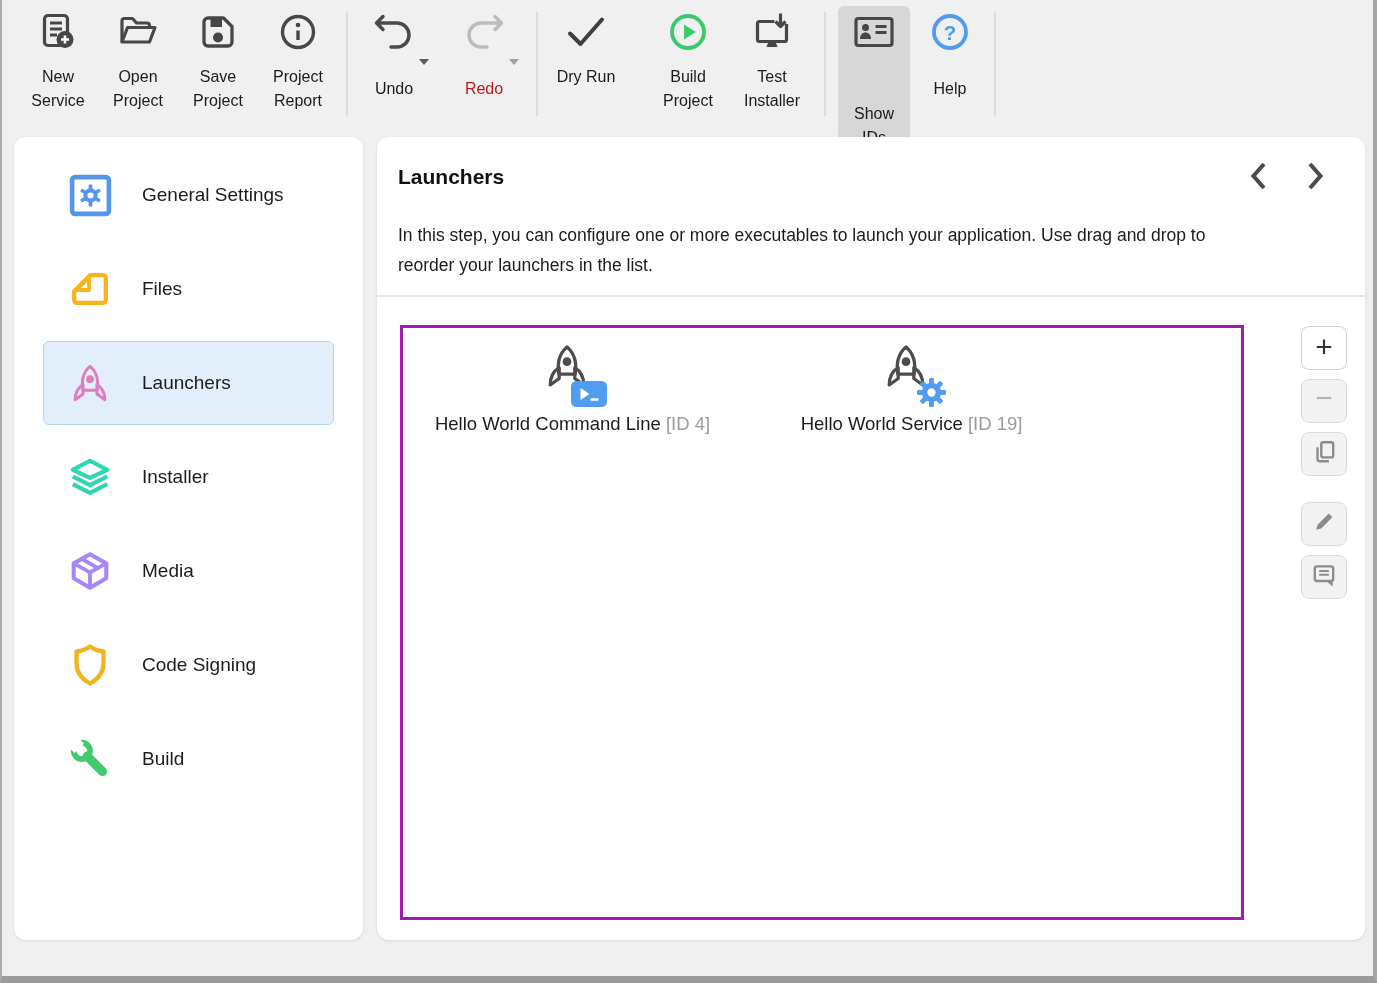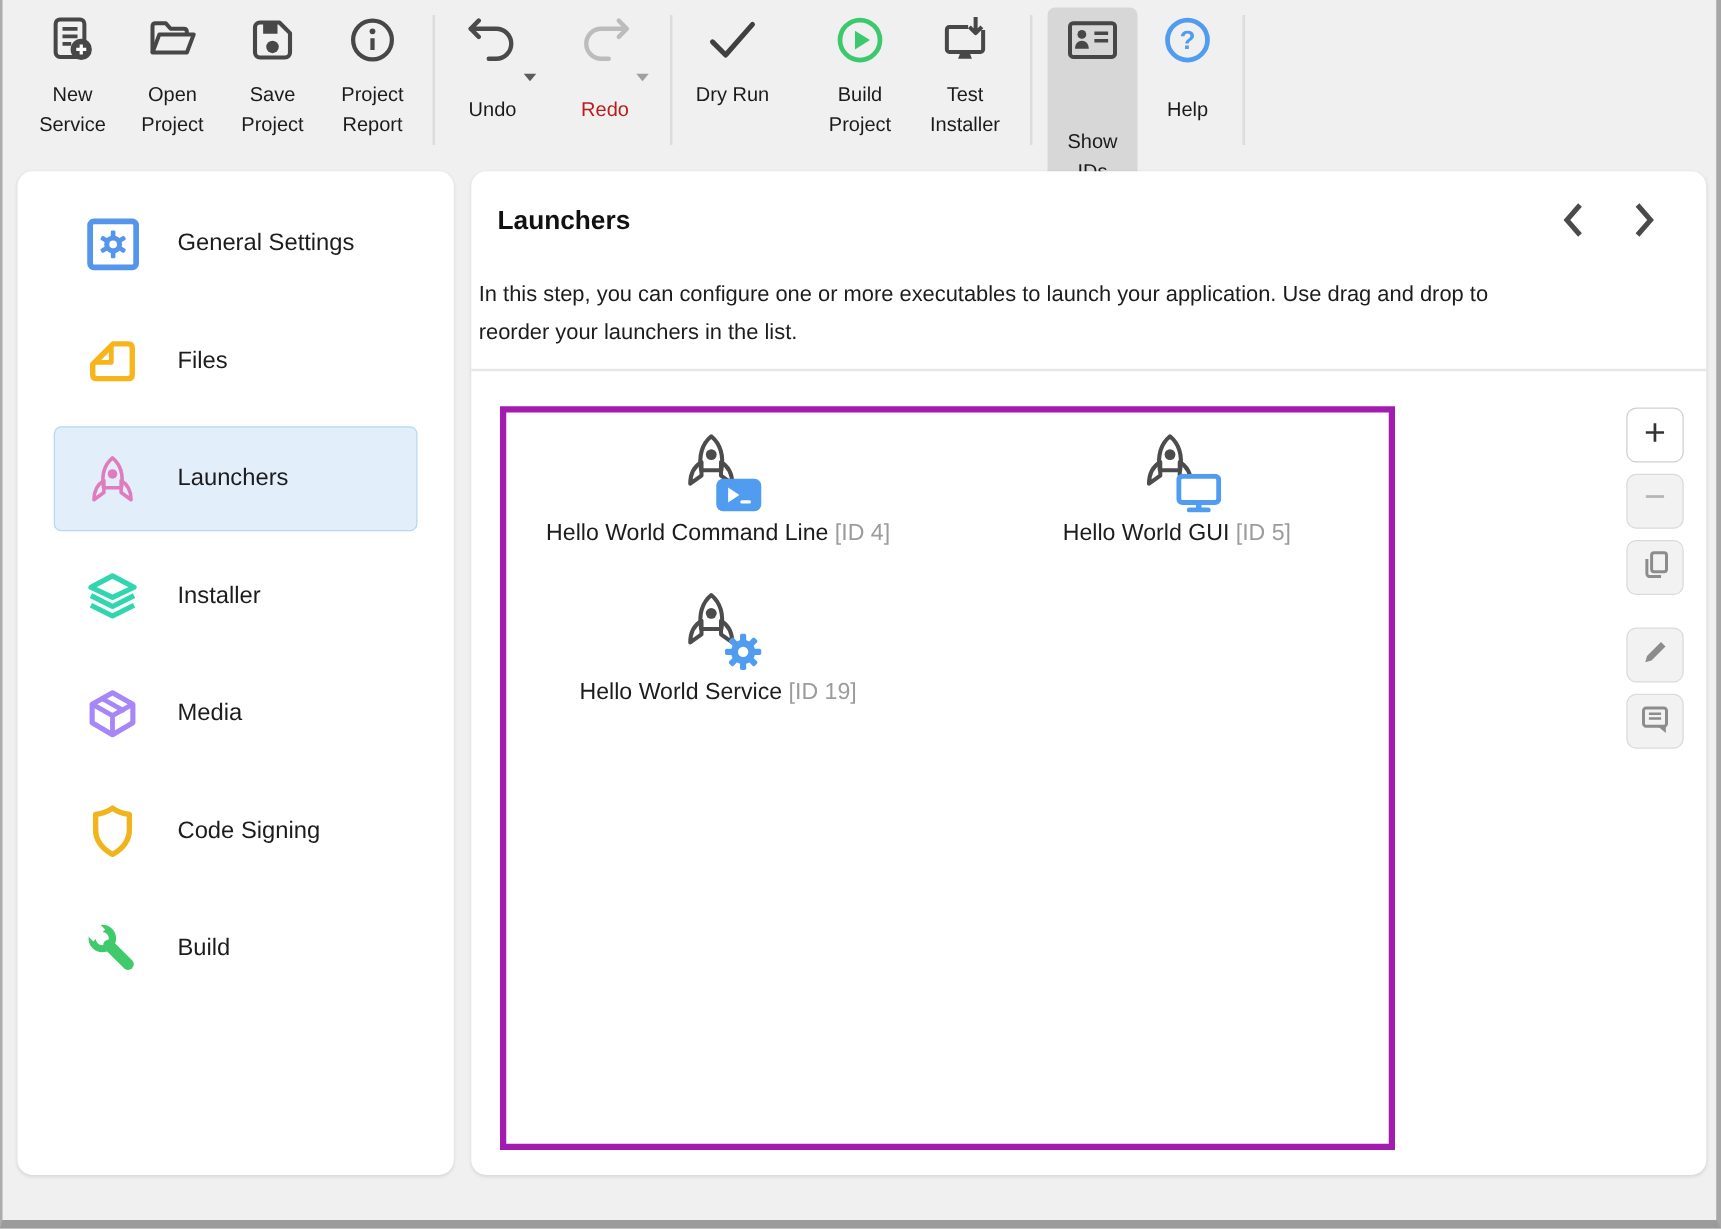--- a/index.html
+++ b/index.html
@@ -37,27 +37,27 @@
                align-items:center; padding-left:23px; gap:29px; border:1.5px solid transparent; }
   .side-item.selected { background:#e3eefb; border-color:#b5d7f3; }
   .side-icon { width:46px; height:46px; flex:0 0 auto; display:flex; align-items:center; justify-content:center; }
   .side-label { font-size:19px; color:#1c1c1c; }
 
   .main { position:absolute; left:375px; top:137px; width:988px; height:803px;
           background:#fff; border-radius:12px; box-shadow:0 1px 3px rgba(0,0,0,.10); }
   .main-title { position:absolute; left:21px; top:28px; font-size:21px; font-weight:700; color:#111; }
   .nav-arrows { position:absolute; top:24px; right:34px; display:flex; gap:28px; }
   .nav-btn { width:30px; height:34px; display:flex; align-items:center; justify-content:center; cursor:pointer; }
-  .main-desc { position:absolute; left:6px; top:84px; width:822px; font-size:17.5px;
+  .main-desc { position:absolute; left:21px; top:84px; width:822px; font-size:17.5px;
                line-height:29.5px; color:#1c1c1c; }
   .main-divider { position:absolute; left:0; right:0; top:158px; height:2px; background:#e7e7e7; }
 
-  .list-box { position:absolute; left:23px; top:188px; width:716px; height:595px;
-              border:5px solid #a21caf; background:#fff; display:flex; flex-wrap:wrap;
-              align-content:flex-start; padding-top:7px;justify-content:space-between; }
+  .list-box { position:absolute; left:23px; top:188px; width:844px; height:595px;
+              border:3px solid #a21caf; background:#fff; display:flex; flex-wrap:wrap;
+              align-content:flex-start; padding-top:7px; }
   .launcher { width:339px; height:127px; display:flex; flex-direction:column; align-items:center; }
   .licon { position:relative; width:64px; height:62px; margin-top:8px; }
   .rocket-main { color:#4c4c4c; position:absolute; left:0; top:0; }
   .rocket-side { color:#df7cbe; }
   .badge { position:absolute; right:-3px; bottom:-3px; }
   .launcher-label { margin-top:8px; font-size:18.5px; color:#1d1d1d; white-space:nowrap; }
   .lid { color:#9c9c9c; }
 
   .actions { position:absolute; left:924px; top:189px; width:46px; }
   .act-btn { width:46px; height:44px; border-radius:8px; border:1px solid #dadada; background:#f2f2f2;
@@ -329,36 +329,20 @@
             <path d="M10.5 8 L19.5 14 L10.5 20 Z" fill="#fff"></path>
             <path d="M21.5 19.5 H27.5" stroke="#fff" stroke-width="2.6" stroke-linecap="round"></path>
           </svg>
         </span>
         <span class="launcher-label">
           <span>Hello World Command Line</span>
           <span class="lid">[ID 4]</span>
         </span>
       </div>
 
-      <div class="launcher">
-        <span class="licon">
-          <svg class="rocket-main" viewBox="0 0 48 42" width="52" height="46">
-              <use href="#rocket"></use>
-            </svg>
-          <svg class="badge" width="36" height="31" viewBox="0 0 36 31">
-            <rect x="2" y="2" width="32" height="21" rx="3" fill="#fff" stroke="#4f9cf0" stroke-width="4"></rect>
-            <path d="M18 23 V27.5" stroke="#4f9cf0" stroke-width="4.5"></path>
-            <path d="M10.5 29 H25.5" stroke="#4f9cf0" stroke-width="4" stroke-linecap="round"></path>
-          </svg>
-        </span>
-        <span class="launcher-label">
-          <span>Hello World GUI</span>
-          <span class="lid">[ID 5]</span>
-        </span>
-      </div>
 
       <div class="launcher">
         <span class="licon">
           <svg class="rocket-main" viewBox="0 0 48 42" width="52" height="46">
               <use href="#rocket"></use>
             </svg>
           <svg class="badge" width="31" height="31" viewBox="0 0 24 24">
             <g fill="#4f9cf0">
               <circle cx="12" cy="12" r="7.5"></circle>
               <rect x="10.1" y="0.8" width="3.8" height="5" rx="1"></rect>

